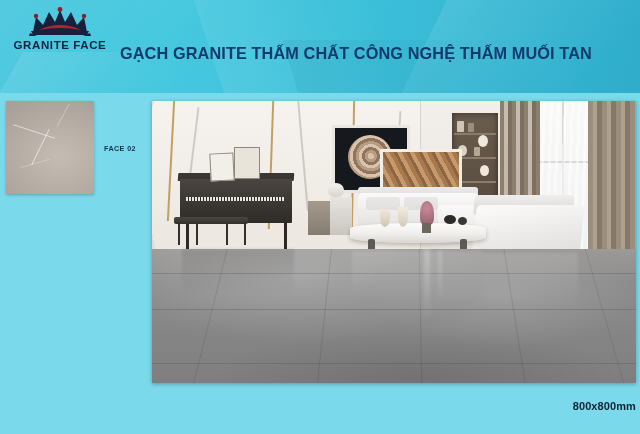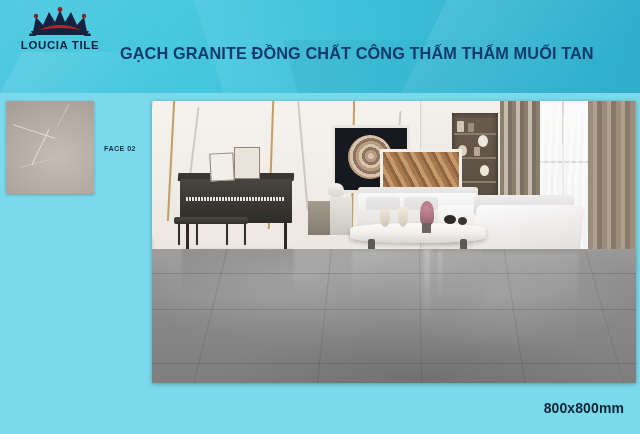--- a/index.html
+++ b/index.html
@@ -194,21 +194,21 @@
       radial-gradient(ellipse 40% 55% at 72% 35%, rgba(255,255,255,.16), rgba(255,255,255,0) 70%),
       radial-gradient(ellipse 60% 50% at 55% 95%, rgba(0,0,0,.10), rgba(0,0,0,0) 70%);}
   .grout{position:absolute;background:rgba(55,55,58,.40);}
   .reflection{position:absolute;background:linear-gradient(180deg,rgba(255,255,255,.30),rgba(255,255,255,0));filter:blur(1.5px);}
   .refl-dark{position:absolute;background:linear-gradient(180deg,rgba(40,38,36,.30),rgba(40,38,36,0));filter:blur(1.6px);}
 
   
   .footer{position:absolute;left:0;top:297px;width:640px;height:44px;}
   .code{position:absolute;left:8px;top:5px;font-size:17px;font-weight:700;
         color:#0f2136;letter-spacing:.2px;}
-  .size{position:absolute;right:16px;top:10px;font-size:14px;font-weight:700;
+  .size{position:absolute;right:4px;top:10px;font-size:11px;font-weight:700;
         color:#102334;letter-spacing:.1px;}
 </style>
 </head>
 <body>
 
 <div id="page">
 
   <div class="header">
     <div class="hdr-facet f1"></div>
     <div class="hdr-facet f2"></div>
@@ -222,24 +222,24 @@
           <path d="M6 26 L9 11 L16 19 L22 6 L28 16 L33 4 L38 16 L44 6 L50 19 L57 11 L60 26 Z" fill="#17203c"></path>
           <path d="M4 25 L62 25 L60 29 L6 29 Z" fill="#17203c"></path>
           <path d="M12 24 Q33 14 54 24 Q33 20 12 24 Z" fill="#b0242c"></path>
           <circle cx="9" cy="10" r="2.2" fill="#8e1e25"></circle>
           <circle cx="33" cy="3.5" r="2.4" fill="#8e1e25"></circle>
           <circle cx="57" cy="10" r="2.2" fill="#8e1e25"></circle>
           <path d="M3 27 L10 30 L2 30 Z" fill="#17203c"></path>
           <path d="M63 27 L56 30 L64 30 Z" fill="#17203c"></path>
         </svg>
       </div>
-      <div class="logo-sub">LOUCIA TILE</div>
+      <div class="logo-sub">GRANITE FACE</div>
     </div>
 
-    <div class="title">GẠCH GRANITE ĐỒNG CHẤT CÔNG THẤM THẤM MUỐI TAN</div>
+    <div class="title">GẠCH GRANITE THẤM CHẤT CÔNG NGHỆ THẤM MUỐI TAN</div>
   </div>
 
   <div class="body">
 
     <div class="thumbs">
 
 
       <div class="thumb-row">
         <div class="thumb">
           <div class="thumb-face tB"></div>

